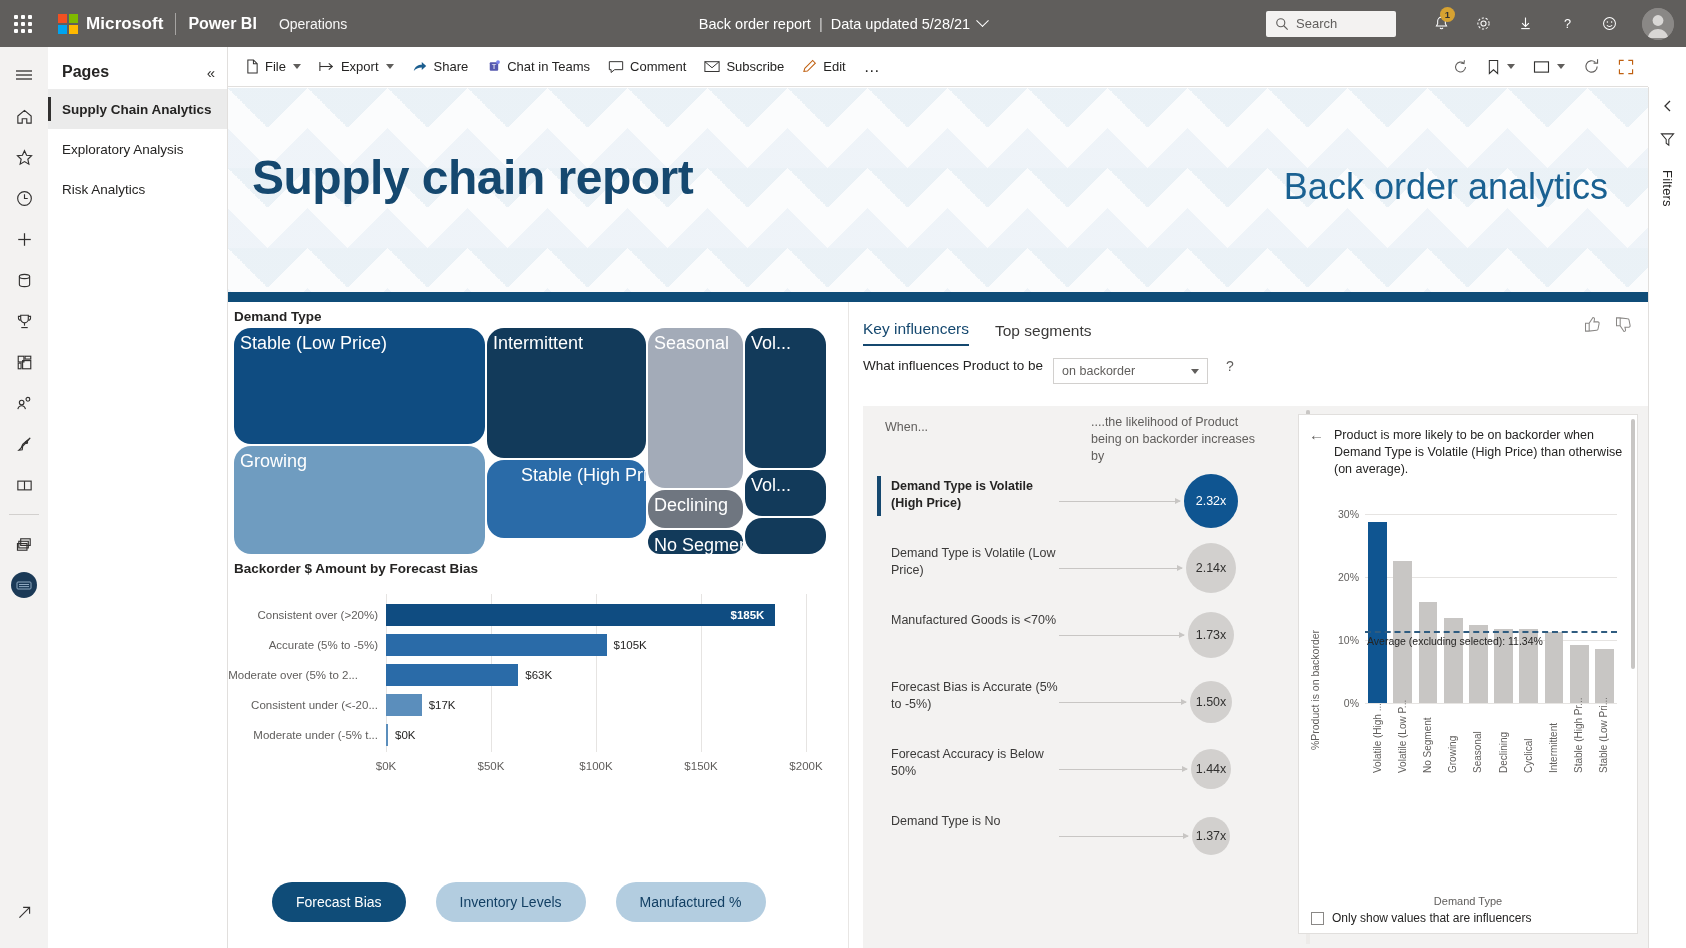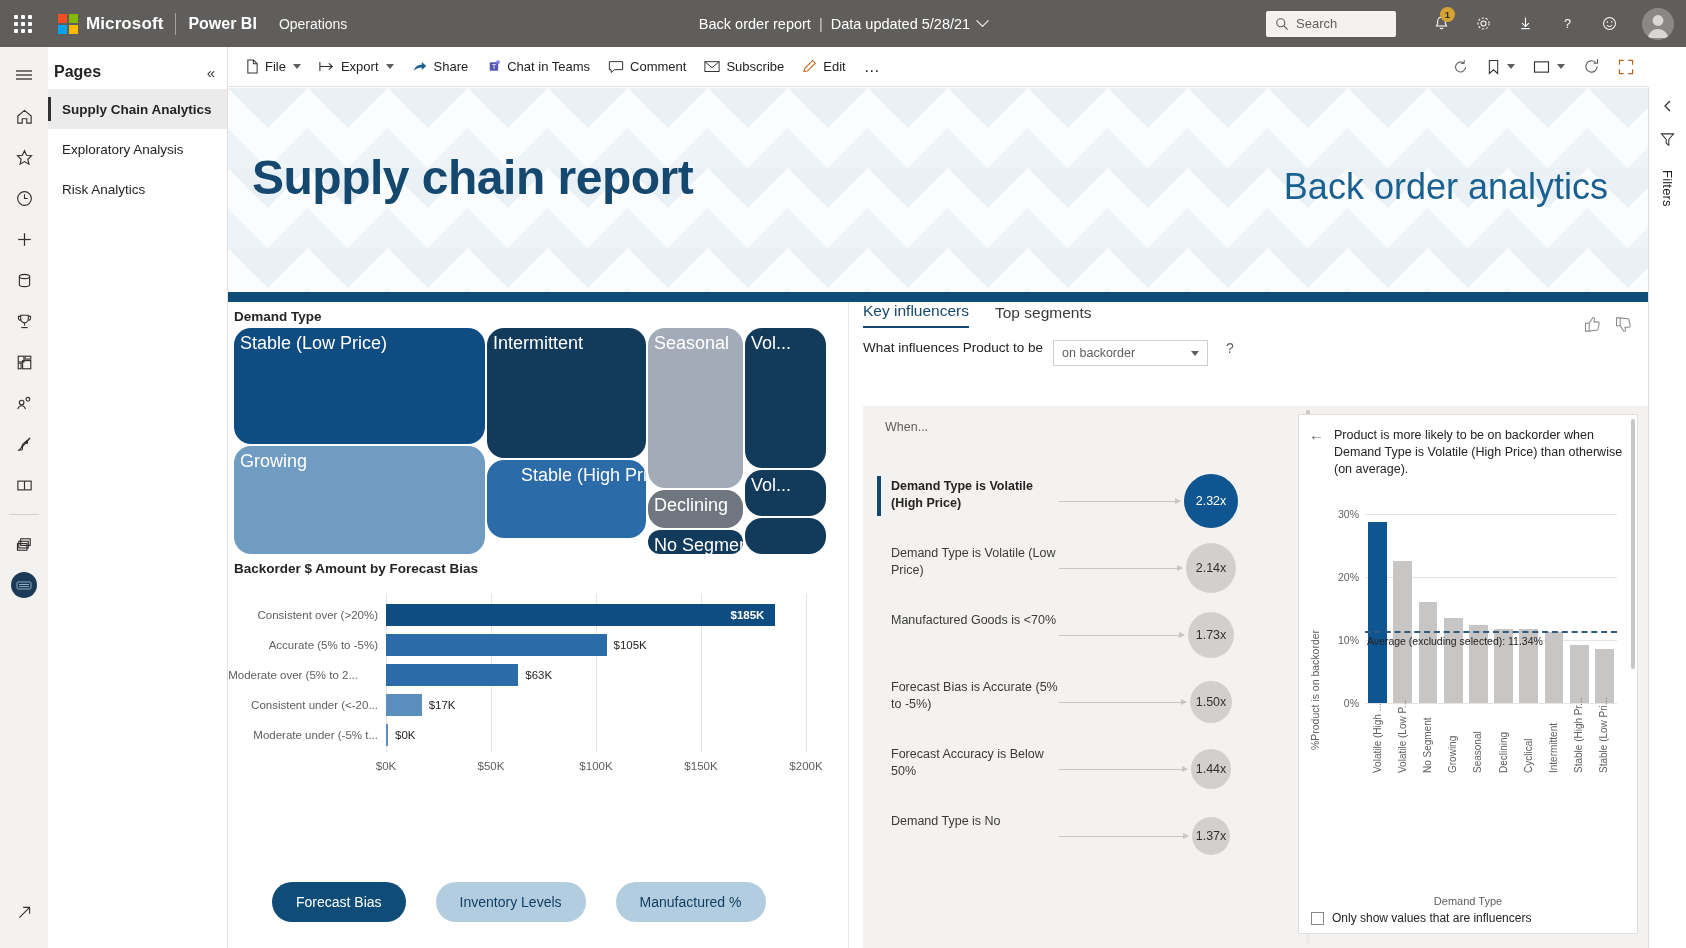--- a/index.html
+++ b/index.html
@@ -64,21 +64,21 @@
   .rail .ri { width:48px; height:40px; display:flex; align-items:center; justify-content:center; color:#323130;}
   .rail .divider { width:30px; height:1px; background:#d2d0ce; margin:8px 0;}
   .rail .bottom { margin-top:auto; margin-bottom:16px;}
   .rail .blue-circle { width:26px; height:26px; border-radius:50%; background:#1b3a57; display:flex; align-items:center; justify-content:center;}
 
   
   .pages {
     position:absolute; left:48px; top:47px; width:180px; height:901px;
     background:#fff; border-right:1px solid #e1dfdd;
   }
-  .pages-head { display:flex; align-items:center; justify-content:space-between; padding:16px 12px 8px 6px;}
+  .pages-head { display:flex; align-items:center; justify-content:space-between; padding:16px 12px 8px 14px;}
   .pages-title { font-size:16px; font-weight:600; color:#252423;}
   .collapse { color:#323130; cursor:pointer; font-size:15px; }
   .page-item {
     position:relative; height:40px; display:flex; align-items:center;
     padding-left:14px; font-size:13.5px; color:#252423; cursor:pointer;
   }
   .page-item.active { background:#ebebeb; font-weight:700;}
   .page-item.active::before {
     content:""; position:absolute; left:0; top:8px; bottom:8px; width:3px; background:#323130;
   }
@@ -152,21 +152,21 @@
     padding:0 24px; font-size:14px; cursor:pointer;
   }
   .pill.dark { background:#0f4c78; color:#fff;}
   .pill.light { background:#b3cde0; color:#123f63;}
 
   
   .ki {
     position:absolute; left:620px; top:214px; right:0; bottom:0; background:#fff;
     border-left:1px solid #e8e6e4;
   }
-  .ki-tabs { display:flex; gap:26px; padding:0 0 0 14px; align-items:flex-end;}
+  .ki-tabs { display:flex; gap:26px; padding:18px 0 0 14px; align-items:flex-end;}
   .ki-tab { font-size:15.5px; color:#3b3a39; padding-bottom:6px; cursor:pointer;}
   .ki-tab.active { color:#15486f; border-bottom:2.5px solid #15486f;}
   .ki-thumbs { position:absolute; right:16px; top:14px; display:flex; gap:14px; color:#8a8886;}
   .ki-q { display:flex; align-items:flex-start; gap:10px; padding:12px 0 0 14px; font-size:13.5px; color:#252423;}
   .ki-select {
     width:155px; height:26px; border:1px solid #d2d0ce; background:#fff;
     display:flex; align-items:center; justify-content:space-between; padding:0 8px;
     font-size:12.5px; color:#605e5c; cursor:pointer;
   }
   .qmark { color:#605e5c; font-size:14px; margin-left:8px;}
@@ -606,20 +606,21 @@
         <span>What influences Product to be</span>
         <div class="ki-select">
           <span>on backorder</span>
           <span class="caret"></span>
         </div>
         <span class="qmark">?</span>
       </div>
 
       <div class="ki-body">
         <div class="ki-head-left">When...</div>
+        <div class="ki-head-right">....the likelihood of Product being on backorder increases by</div>
         <div id="influencers">
             <div class="inf-row sel" style="top: 62px;">
               <div class="inf-label">Demand Type is Volatile (High Price)</div>
               <div class="inf-arrow" style="left: 196px; top: 33px; width: 121px;"></div>
               <div class="bubble sel" style="left: 321px; top: 6px; width: 54px; height: 54px;">
                 <span>2.32x</span>
               </div>
             </div>
             <div class="inf-row" style="top: 129px;">
               <div class="inf-label">Demand Type is Volatile (Low Price)</div>

